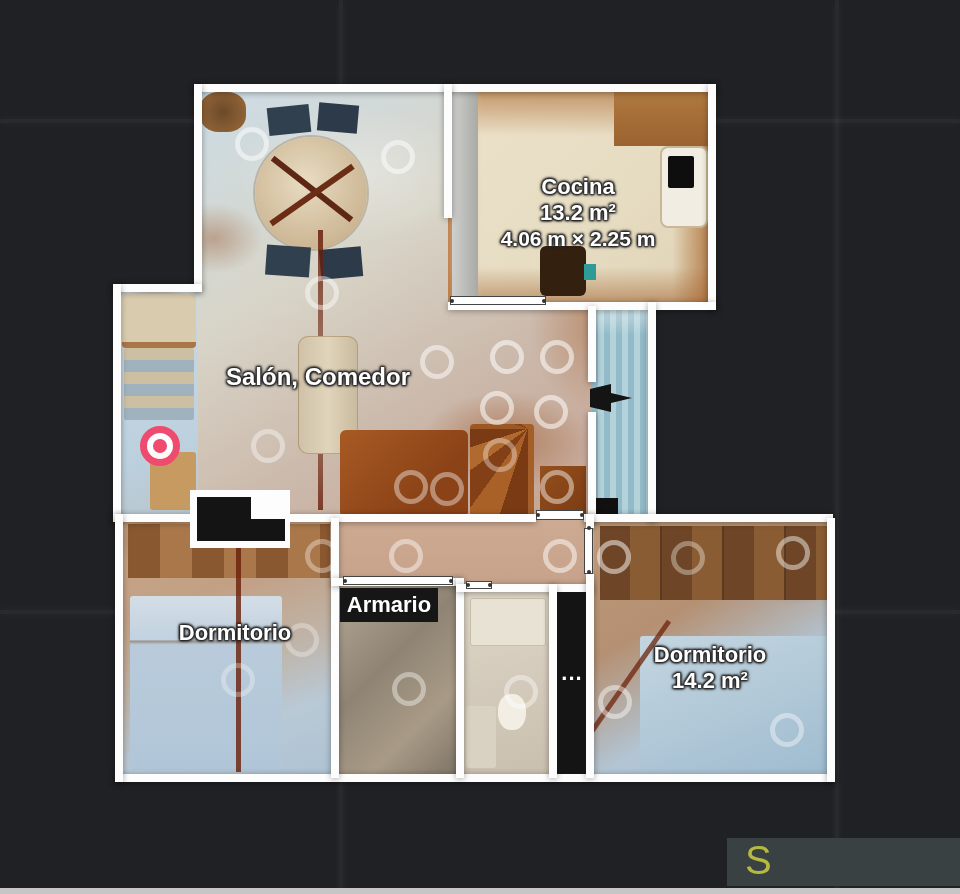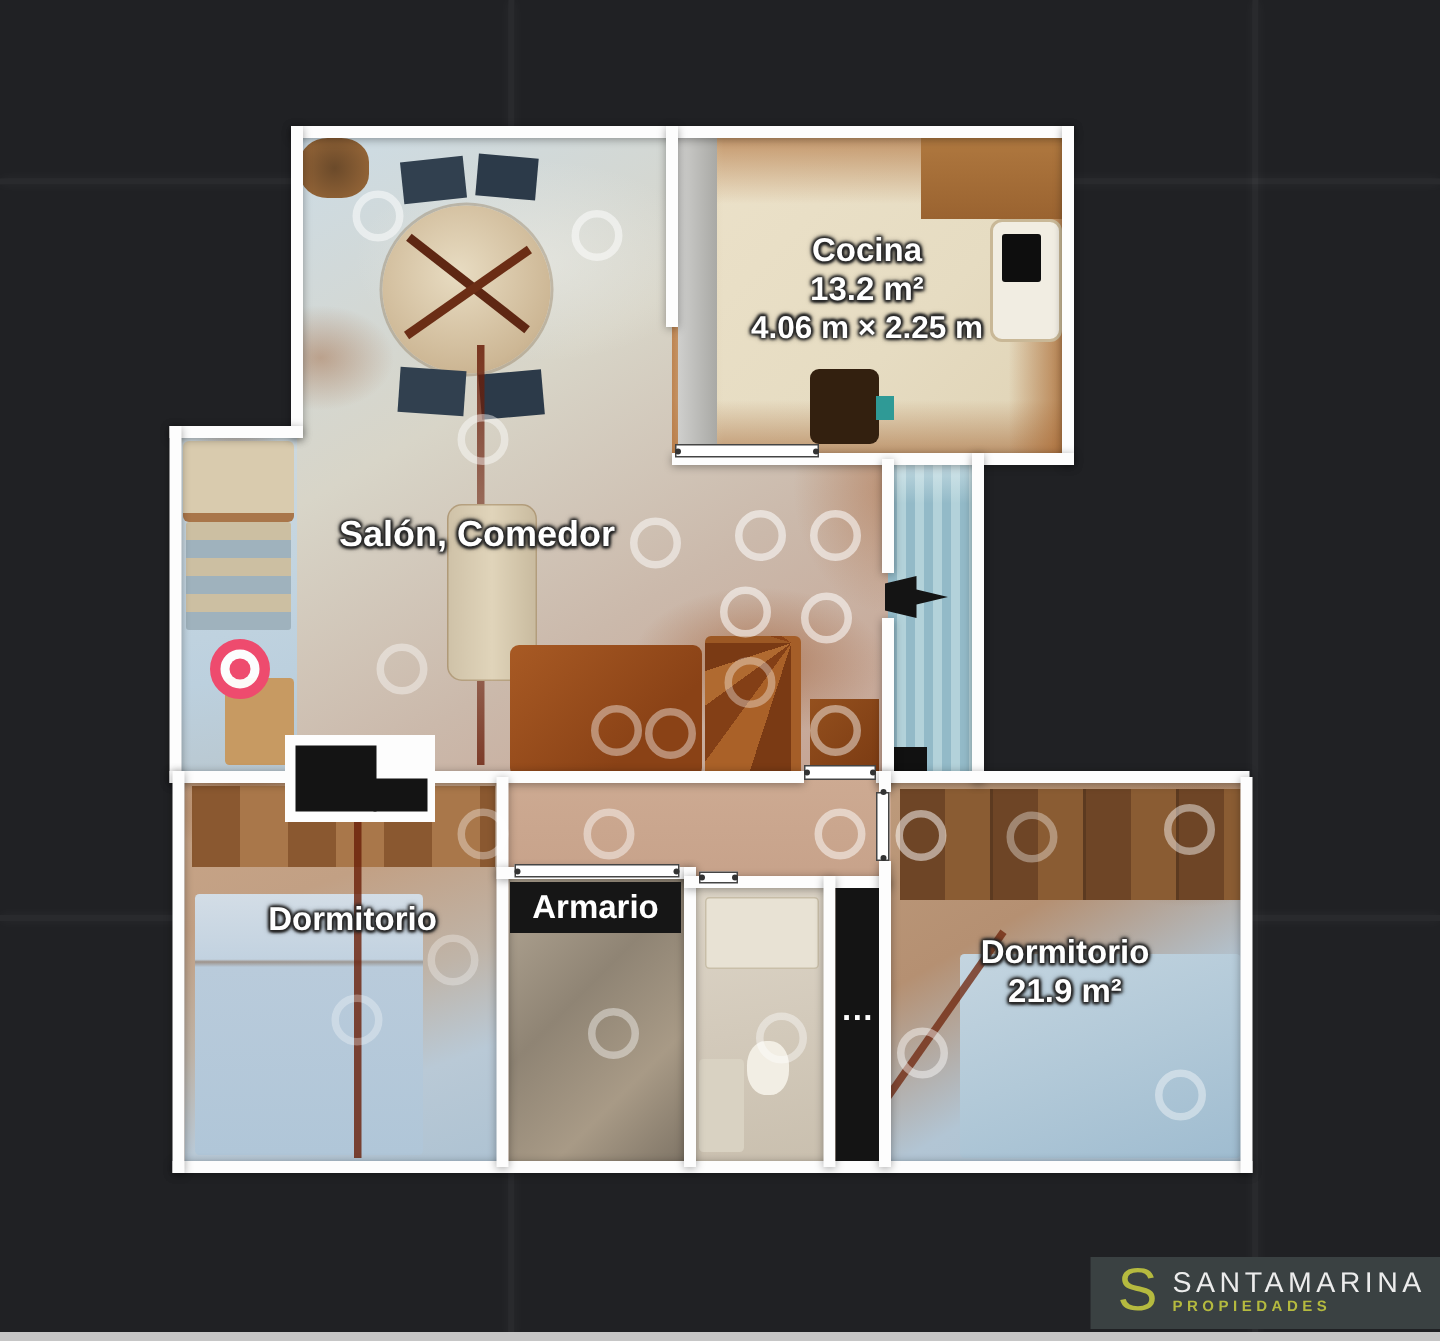--- a/index.html
+++ b/index.html
@@ -18,25 +18,25 @@
   .door.vert:before,.door.vert:after{left:50%;margin-left:-2px;top:auto;}
   .door.vert:before{top:-1px;} .door.vert:after{bottom:-1px;}
   .blackzone{position:absolute;background:#141414;z-index:4;}
   .ring{position:absolute;width:34px;height:34px;border:5px solid #ffffff;border-radius:50%;
         box-sizing:border-box;z-index:6;}
   #pos-marker{position:absolute;left:140px;top:426px;width:40px;height:40px;border-radius:50%;
         border:7px solid #ee4b6e;background:rgba(255,255,255,.95);box-sizing:border-box;z-index:7;}
   #pos-marker .dot{position:absolute;left:50%;top:50%;width:14px;height:14px;margin:-7px 0 0 -7px;
         border-radius:50%;background:#ee4b6e;}
   .plabel{position:absolute;z-index:8;color:#ffffff;font-weight:bold;text-align:center;
-        text-shadow:0 0 3px #2a2a2a,0 0 4px #2a2a2a,1px 1px 2px #222,-1px -1px 2px #222,1px -1px 2px #222,-1px 1px 2px #222;}
+        text-shadow:0 0 3px #2a2a2a,0 0 4px #2a2a2a,1px 1px 2px #222,-1px -1px 2px #222,1px -1px 2px #222,-1px 1px 2px #222;margin-top:20px;}
   .plabel .l1{font-size:22px;line-height:26px;}
   .plabel .l2{font-size:22px;line-height:26px;}
   .plabel .l3{font-size:21px;line-height:26px;}
-  #armario-box{position:absolute;left:340px;top:588px;width:114px;height:34px;background:#161616;
+  #armario-box{position:absolute;left:340px;top:588px;width:98px;height:34px;background:#161616;
         z-index:8;display:flex;align-items:center;justify-content:center;color:#fff;
         font-weight:bold;font-size:22px;}
   #dots-label{position:absolute;left:556px;top:660px;width:32px;z-index:8;color:#fff;font-weight:bold;
         font-size:22px;letter-spacing:1px;text-align:center;}
   #brand-badge{position:absolute;left:727px;top:838px;width:233px;height:48px;background:#3a4142;
         z-index:50;display:flex;align-items:center;}
   #brand-badge .mono{color:#b5ba3f;font-size:40px;line-height:40px;font-weight:400;margin:0 10px 4px 18px;
         font-family:"Liberation Sans",sans-serif;}
   #brand-badge .col{display:flex;flex-direction:column;}
   #brand-badge .nm{color:#ececec;font-size:19px;letter-spacing:3px;line-height:20px;}
@@ -177,21 +177,21 @@
       <div class="l3">4.06 m × 2.25 m</div>
     </div>
     <div class="plabel" style="left:188px;top:344px;width:260px">
       <div class="l1" style="font-size:24px">Salón, Comedor</div>
     </div>
     <div class="plabel" style="left:130px;top:600px;width:210px">
       <div class="l1">Dormitorio</div>
     </div>
     <div class="plabel" style="left:605px;top:622px;width:210px">
       <div class="l1">Dormitorio</div>
-      <div class="l2">21.9 m²</div>
+      <div class="l2">14.2 m²</div>
     </div>
     <div id="armario-box">
       <span>Armario</span>
     </div>
     <div id="dots-label">...</div>
   <div class="ring" style="left: 235px; top: 127px; opacity: 0.5;"></div>
       <div class="ring" style="left: 381px; top: 140px; opacity: 0.5;"></div>
       <div class="ring" style="left: 305px; top: 276px; opacity: 0.45;"></div>
       <div class="ring" style="left: 420px; top: 345px; opacity: 0.5;"></div>
       <div class="ring" style="left: 490px; top: 340px; opacity: 0.55;"></div>
@@ -212,19 +212,15 @@
       <div class="ring" style="left: 504px; top: 675px; opacity: 0.4;"></div>
       <div class="ring" style="left: 598px; top: 685px; opacity: 0.45;"></div>
       <div class="ring" style="left: 770px; top: 713px; opacity: 0.4;"></div>
       <div class="ring" style="left: 776px; top: 536px; opacity: 0.45;"></div>
       <div class="ring" style="left: 285px; top: 623px; opacity: 0.3;"></div>
       <div class="ring" style="left: 221px; top: 663px; opacity: 0.3;"></div>
     </div>
 
   <div id="brand-badge">
     <div class="mono">S</div>
-    <div class="col">
-      <div class="nm">SANTAMARINA</div>
-      <div class="tg">PROPIEDADES</div>
-    </div>
   </div>
   <div id="bottom-strip"></div>
 </div>
 
 </body></html>

